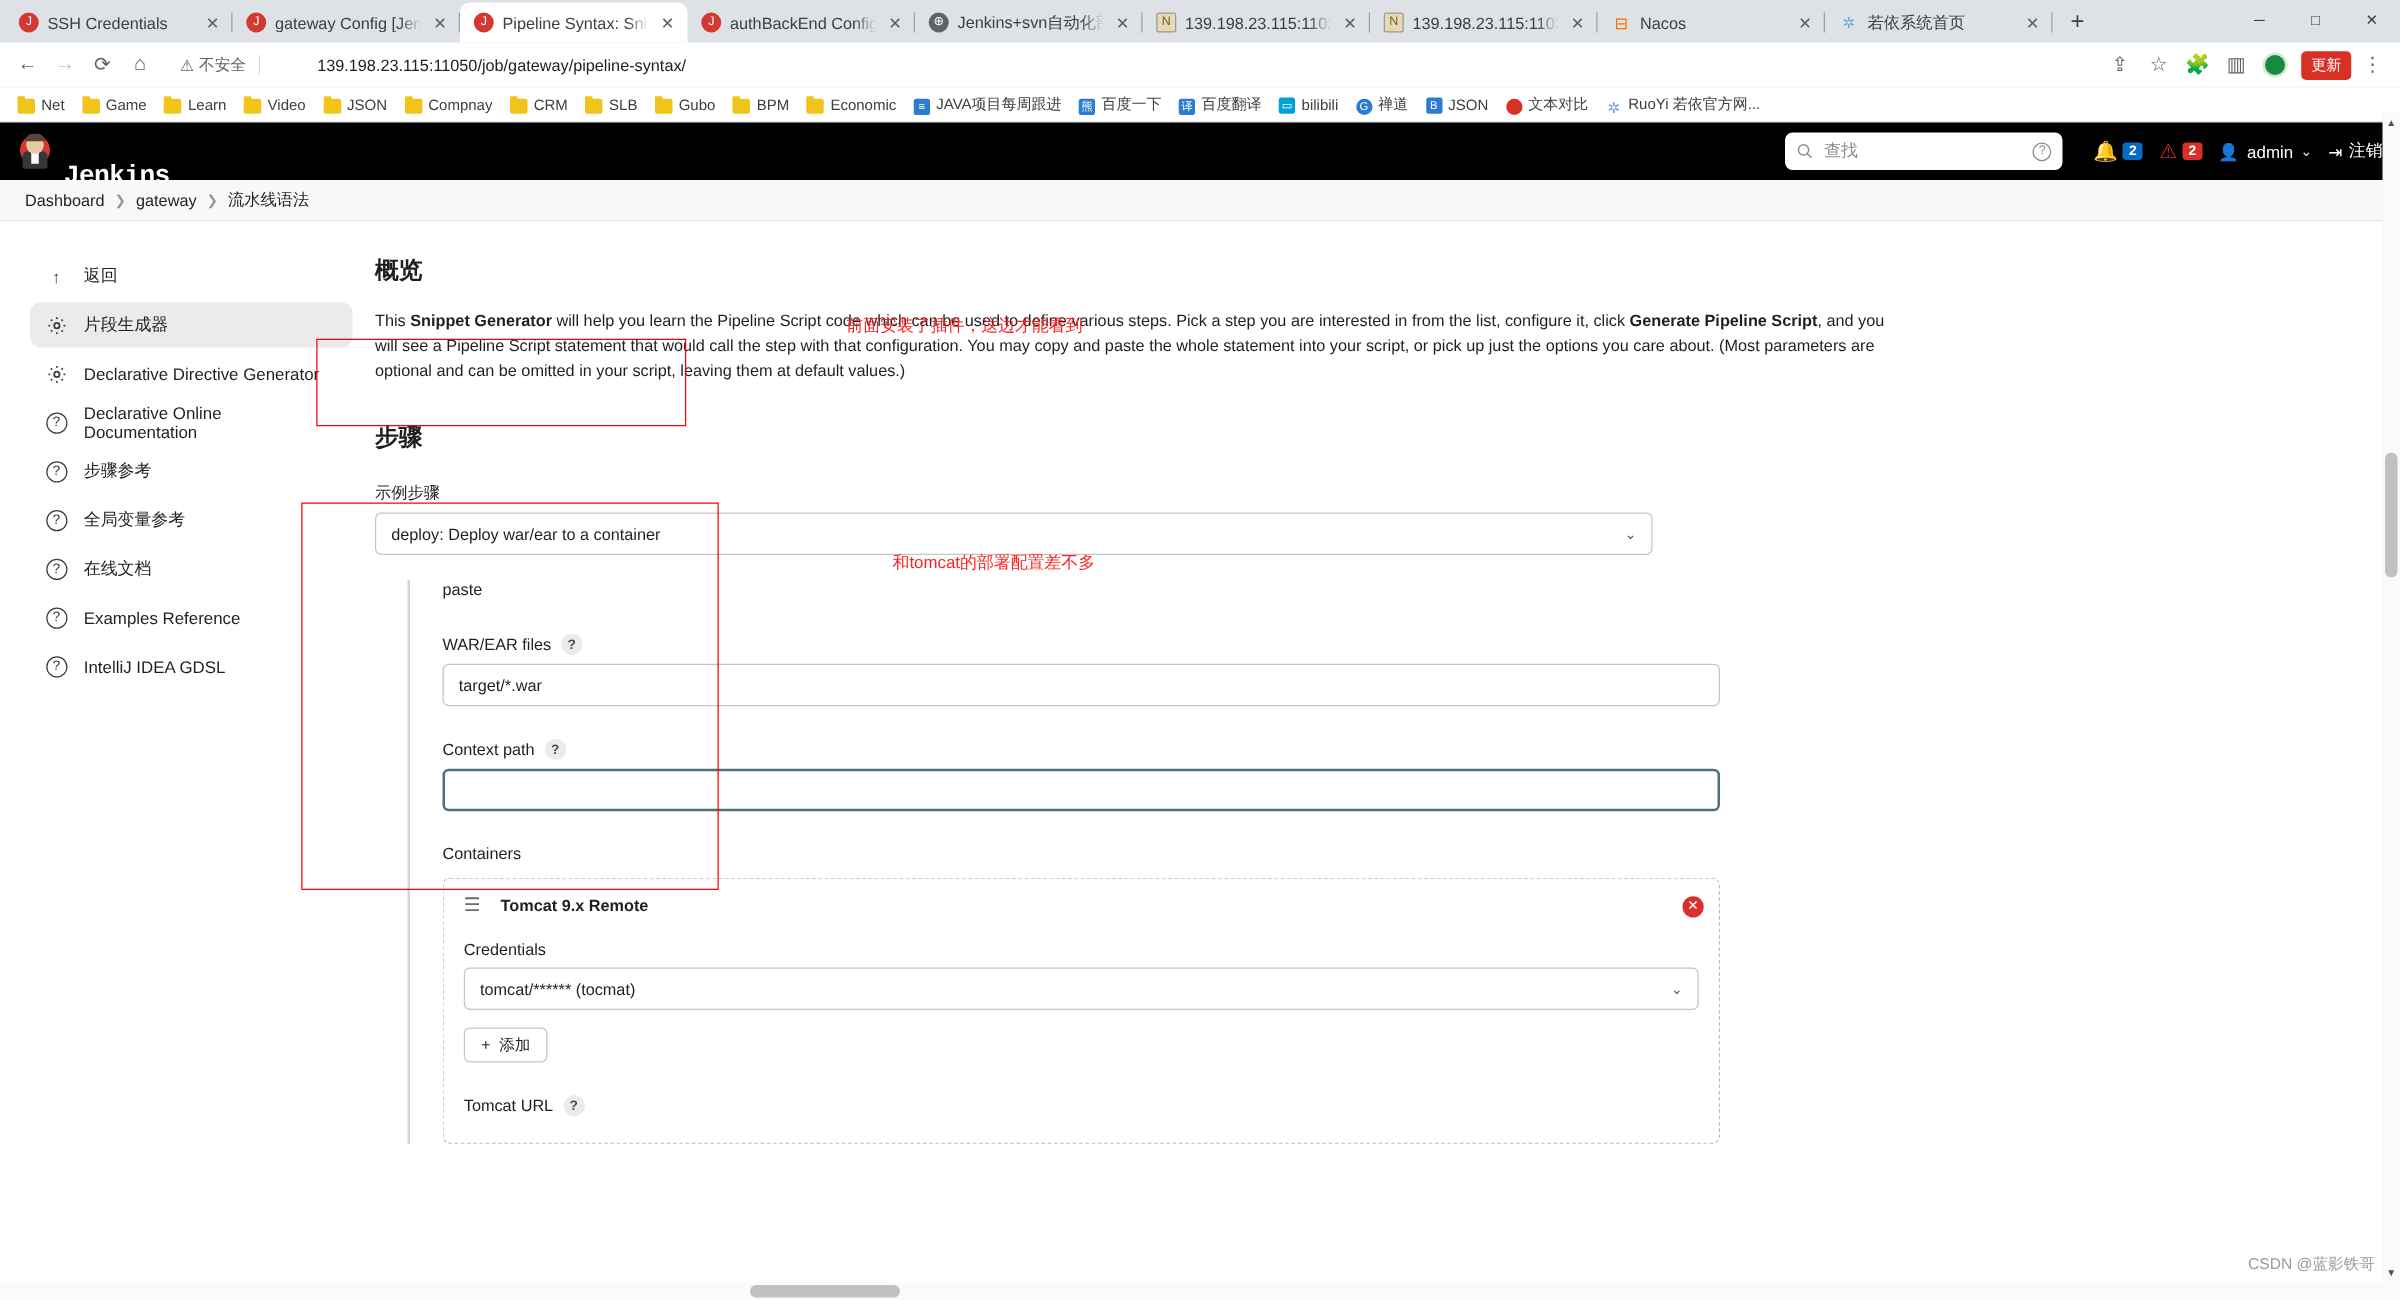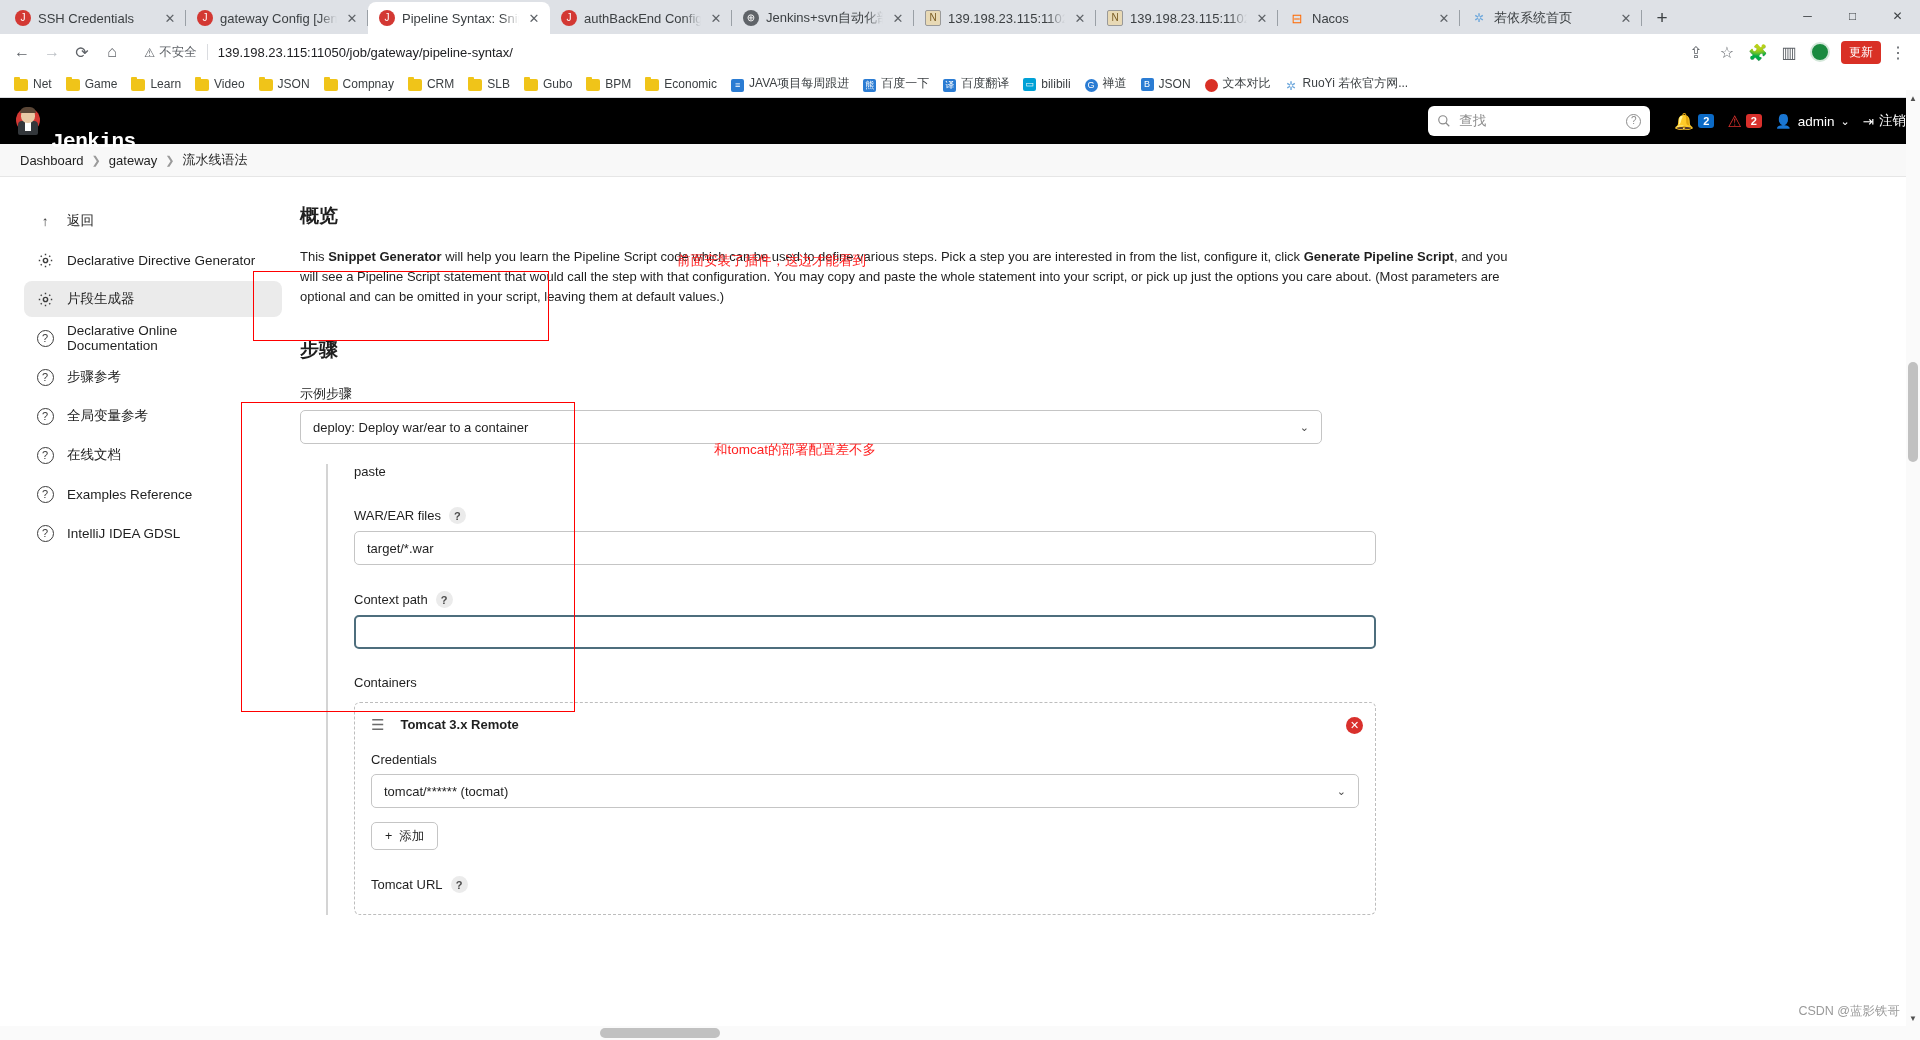--- a/index.html
+++ b/index.html
@@ -65,21 +65,21 @@
     border-radius: 50%; flex-shrink: 0;
   }
   .tb-btn.disabled { color: #bdc1c6; }
   .omnibox {
     flex: 1; height: 28px; background: #fff; border-radius: 14px;
     display: flex; align-items: center; padding: 0 10px; gap: 6px;
     font-size: 13px; color: #202124; margin: 0 6px; min-width: 0;
   }
   .omni-warn { display: flex; align-items: center; gap: 4px; color: #5f6368; font-size: 12.5px;}
   .omni-sep { width: 1px; height: 16px; background: #dadce0; margin: 0 4px; }
-  .omni-url { color: #202124; white-space: nowrap; overflow: hidden; }
+  .omni-url { color: #202124; white-space: nowrap; overflow: hidden; margin-left: 36px; }
   .tb-right { display: flex; align-items: center; gap: 3px; flex-shrink: 0;}
   .avatar-green {
     width: 20px; height: 20px; border-radius: 50%; background: #1a8a3f;
     border: 2px solid #d4e8da;
   }
   .update-btn {
     background: #d93025; color: #fff; font-size: 12px; border-radius: 4px;
     padding: 3px 8px; margin-left: 4px;
   }
 
@@ -480,38 +480,38 @@
   <span>流水线语法</span>
 </div>
 
 <div class="page">
 
   <div class="sidebar">
     <div class="side-item">
       <span class="side-ico">↑</span>
       <span>返回</span>
     </div>
+    <div class="side-item active">
+      <span class="side-ico">
+        <svg width="17" height="17" viewBox="0 0 24 24" fill="none" stroke="#3c3c3c" stroke-width="2">
+            <circle cx="12" cy="12" r="3"></circle>
+            <path d="M12 2.5v2M12 19.5v2M21.5 12h-2M4.5 12h-2M18.7 5.3l-1.4 1.4M6.7 17.3l-1.4 1.4M18.7 18.7l-1.4-1.4M6.7 6.7L5.3 5.3"></path>
+          </svg>
+      </span>
+      <span>片段生成器</span>
+    </div>
     <div class="side-item">
       <span class="side-ico">
         <svg width="17" height="17" viewBox="0 0 24 24" fill="none" stroke="#3c3c3c" stroke-width="2">
             <circle cx="12" cy="12" r="3"></circle>
             <path d="M12 2.5v2M12 19.5v2M21.5 12h-2M4.5 12h-2M18.7 5.3l-1.4 1.4M6.7 17.3l-1.4 1.4M18.7 18.7l-1.4-1.4M6.7 6.7L5.3 5.3"></path>
           </svg>
       </span>
       <span>Declarative Directive Generator</span>
     </div>
-    <div class="side-item active">
-      <span class="side-ico">
-        <svg width="17" height="17" viewBox="0 0 24 24" fill="none" stroke="#3c3c3c" stroke-width="2">
-            <circle cx="12" cy="12" r="3"></circle>
-            <path d="M12 2.5v2M12 19.5v2M21.5 12h-2M4.5 12h-2M18.7 5.3l-1.4 1.4M6.7 17.3l-1.4 1.4M18.7 18.7l-1.4-1.4M6.7 6.7L5.3 5.3"></path>
-          </svg>
-      </span>
-      <span>片段生成器</span>
-    </div>
     <div class="side-item">
       <span class="side-ico">
           <span class="circ-q">?</span>
         </span>
       <span>Declarative Online Documentation</span>
     </div>
     <div class="side-item">
       <span class="side-ico">
           <span class="circ-q">?</span>
         </span>
@@ -580,21 +580,21 @@
       <div class="text-input focused" style="max-width:1022px;">
         <span></span>
       </div>
 
       <div class="sect-label">Containers</div>
 
       <div class="container-card" style="max-width:1022px;">
         <div class="card-x">✕</div>
         <div class="card-head">
           <span class="drag-ico">☰</span>
-          <span class="card-title">Tomcat 3.x Remote</span>
+          <span class="card-title">Tomcat 9.x Remote</span>
         </div>
         <div class="field-label">
           <span>Credentials</span>
         </div>
         <div class="select-box" style="max-width:1008px;">
           <span>tomcat/****** (tocmat)</span>
           <span class="chev">⌄</span>
         </div>
         <div class="add-btn">
           <span>+</span>

